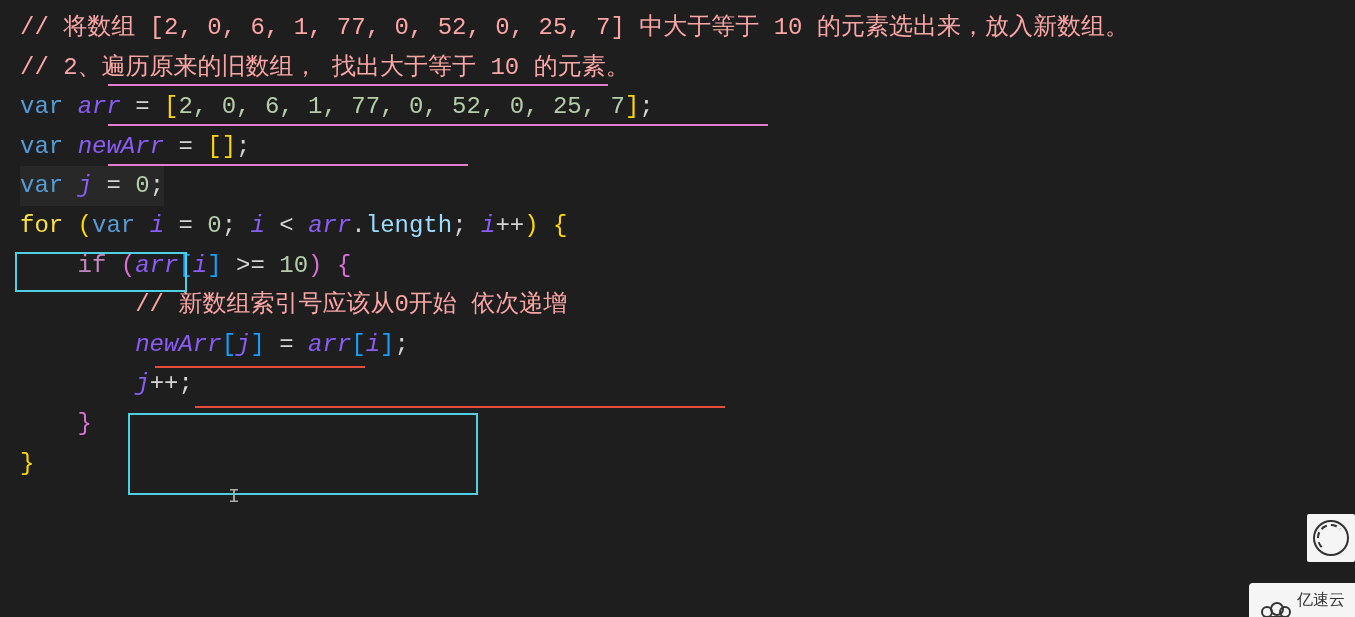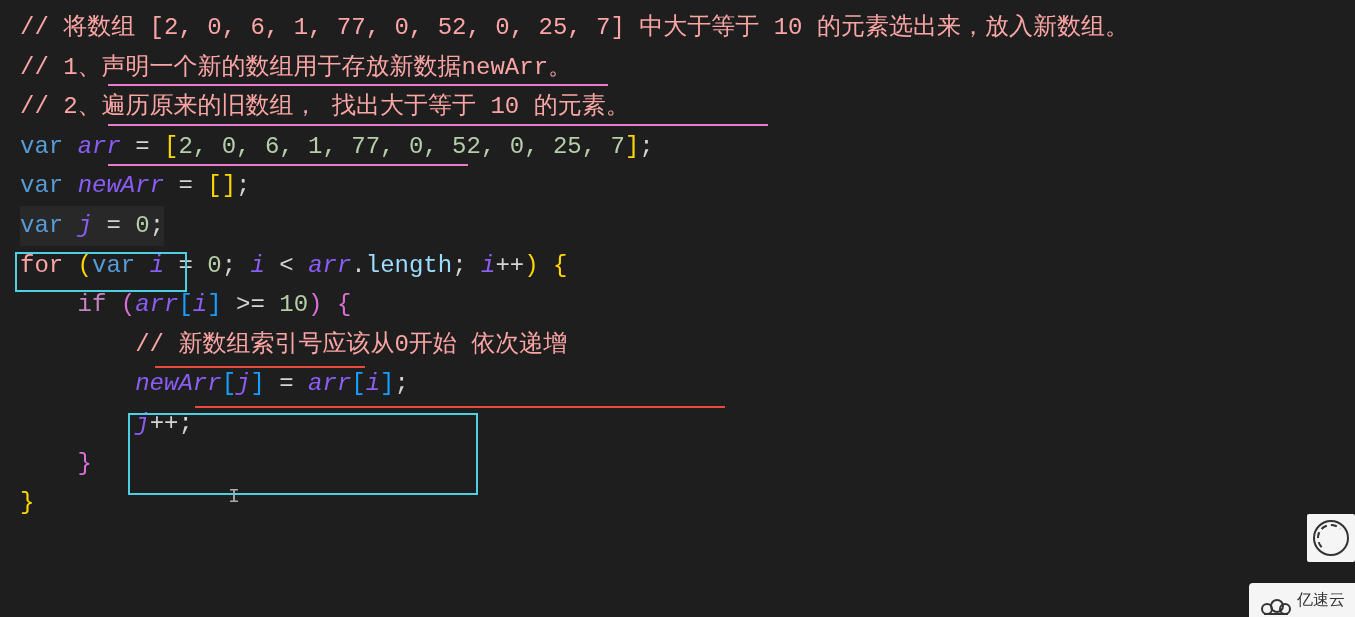--- a/index.html
+++ b/index.html
@@ -18,21 +18,21 @@
       height: 617px;
       position: relative;
       overflow: hidden;
     }
     .code-line {
       white-space: pre;
       position: relative;
     }
     .comment { color: #fca5a5; }
     .keyword-var { color: #569cd6; }
-    .keyword-for { color: #fca5a5; }
+    .keyword-for { color: #fde047; }
     .keyword-if { color: #c586c0; }
     .variable { color: #8b5cf6; font-style: italic; }
     .number { color: #b5cea8; }
     .operator { color: #d4d4d4; }
     .bracket-yellow { color: #ffd700; }
     .bracket-pink { color: #da70d6; }
     .bracket-blue { color: #179fff; }
     .property { color: #9cdcfe; font-family: Liberation Mono, monospace; }
     .method { color: #dcdcaa; }
     .object { color: #9cdcfe; }
@@ -87,21 +87,21 @@
       border-right-color: transparent;
       border-bottom-color: transparent;
     }
     .bottom-watermark {
       position: absolute;
       right: 0;
       bottom: 0;
       background: #f5f5f5;
       padding: 4px 10px;
       display: flex;
-      align-items: center;
+      align-items: flex-end;
       gap: 6px;
       border-radius: 4px 0 0 0;
     }
     .cloud-icon {
       width: 32px;
       height: 20px;
       position: relative;
     }
     .cloud-icon svg {
       width: 32px;
@@ -113,21 +113,20 @@
       font-family: sans-serif;
     }
   </style>
 </head>
 <body>
 
 <div>
 
 <div class="code-line"><span class="comment"><span>// </span><span>将数组 [2, 0, 6, 1, 77, 0, 52, 0, 25, 7] 中大于等于 10 的元素选出来，放入新数组。</span></span></div>
 
-<div class="code-line"><span class="comment"><span>// </span><span>1、声明一个新的数组用于存放新数据newArr。</span></span></div>
 
 <div class="code-line"><span class="comment"><span>// </span><span>2、遍历原来的旧数组， 找出大于等于 10 的元素。</span></span></div>
 
 
 <div class="code-line"><span class="keyword-var">var</span> <span class="variable">arr</span><span class="operator"> = </span><span class="bracket-yellow">[</span><span class="number">2, 0, 6, 1, 77, 0, 52, 0, 25, 7</span><span class="bracket-yellow">]</span><span class="operator">;</span></div>
 
 <div class="code-line"><span class="keyword-var">var</span> <span class="variable">newArr</span><span class="operator"> = </span><span class="bracket-yellow">[</span><span class="bracket-yellow">]</span><span class="operator">;</span></div>
 
 <div class="code-line" style="background:rgba(100,100,100,0.15);display:inline-block;"><span class="keyword-var">var</span> <span class="variable">j</span><span class="operator"> = </span><span class="number">0</span><span class="operator">;</span></div>
 

